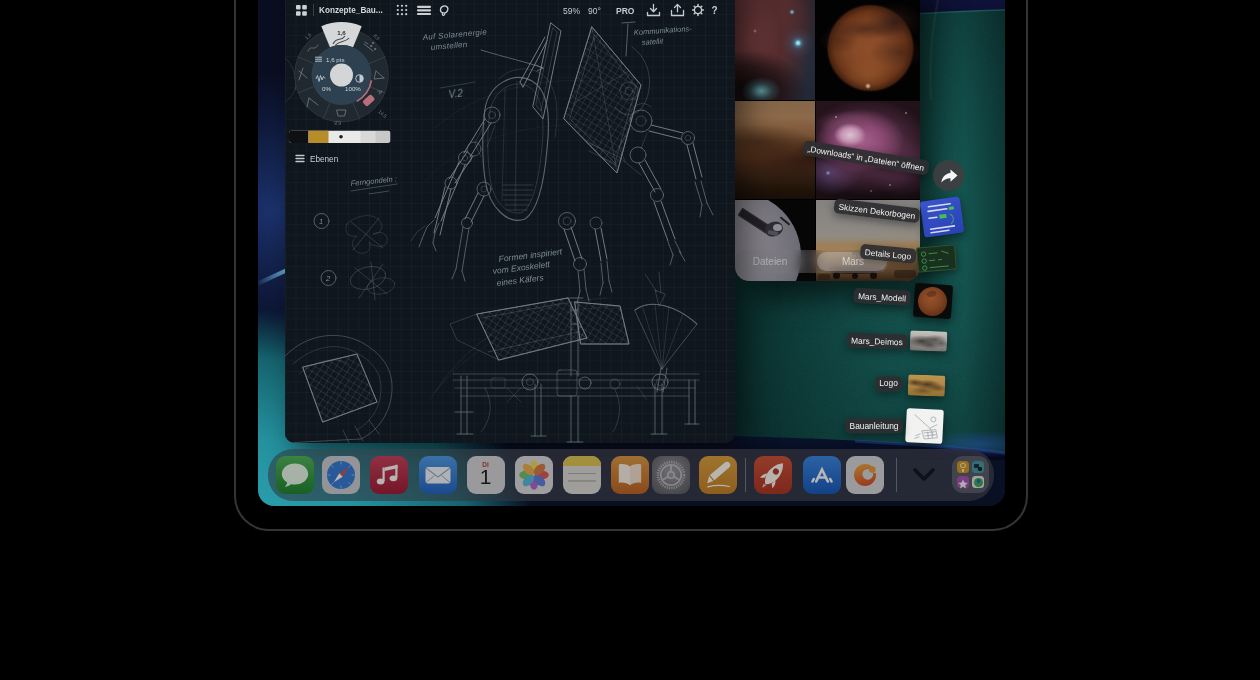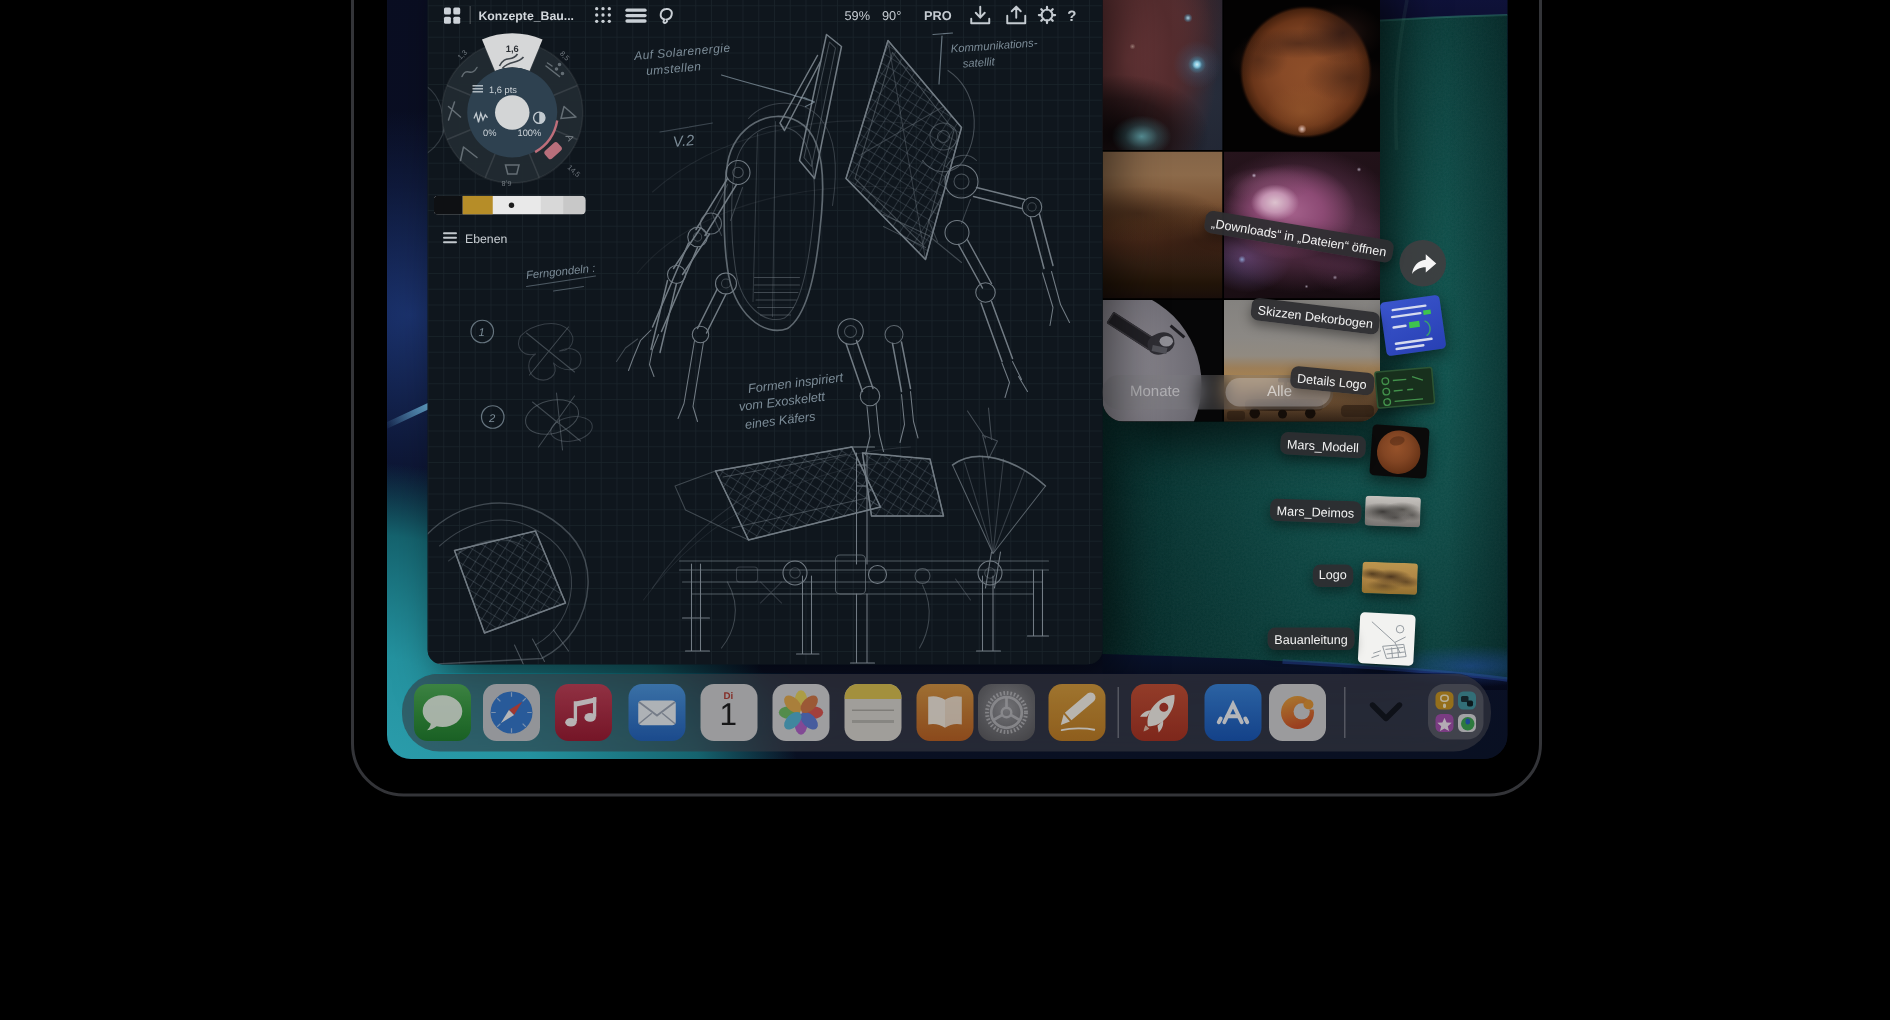--- a/index.html
+++ b/index.html
@@ -141,22 +141,22 @@
       <div class="abs" style="left:78px;top:70px;width:22px;height:8px;background:rgba(40,26,16,.6);border-radius:3px;"></div>
       <div class="abs" style="left:2px;top:74px;width:12px;height:6px;background:rgba(36,24,14,.55);border-radius:2px;"></div>
     </div>
 
     <div class="abs" style="left:80px;top:0;width:1px;height:309px;background:#000;"></div>
     <div class="abs" style="left:0;top:127.5px;width:185px;height:1px;background:#000;"></div>
     <div class="abs" style="left:0;top:226.5px;width:185px;height:1px;background:#000;"></div>
 
     <div class="abs" style="left:0;top:278px;width:154px;height:23px;border-radius:11.5px;background:rgba(125,125,130,.30);backdrop-filter:blur(6px);-webkit-backdrop-filter:blur(6px);">
       <div class="abs" style="left:82px;top:2px;width:70px;height:19px;border-radius:9.5px;background:rgba(215,215,220,.32);"></div>
-      <span class="abs" style="left:12px;top:6px;width:46px;text-align:center;font-size:10px;color:rgba(250,250,250,.42);">Monate</span>
-      <span class="abs" style="left:100px;top:6px;width:36px;text-align:center;font-size:10px;color:rgba(255,255,255,.6);">Alle</span>
+      <span class="abs" style="left:12px;top:6px;width:46px;text-align:center;font-size:10px;color:rgba(250,250,250,.42);">Dateien</span>
+      <span class="abs" style="left:100px;top:6px;width:36px;text-align:center;font-size:10px;color:rgba(255,255,255,.6);">Mars</span>
     </div>
   </div>
   <div class="concepts" id="concepts">
    <svg width="449.5" height="471" viewBox="0 0 449.5 471" style="position:absolute;left:0;top:0;">
     <defs>
       <pattern id="grid" width="10.5" height="10.5" patternUnits="userSpaceOnUse">
         <path d="M 10.5,0 L 0,0 0,10.5" fill="none" stroke="rgba(150,185,210,0.08)" stroke-width="1"></path>
       </pattern>
       <pattern id="hx" width="6" height="6" patternUnits="userSpaceOnUse" patternTransform="rotate(32)">
         <path d="M0,0H6 M0,0V6" stroke="#9fb0bb" stroke-width="0.5" opacity="0.85" fill="none"></path>

